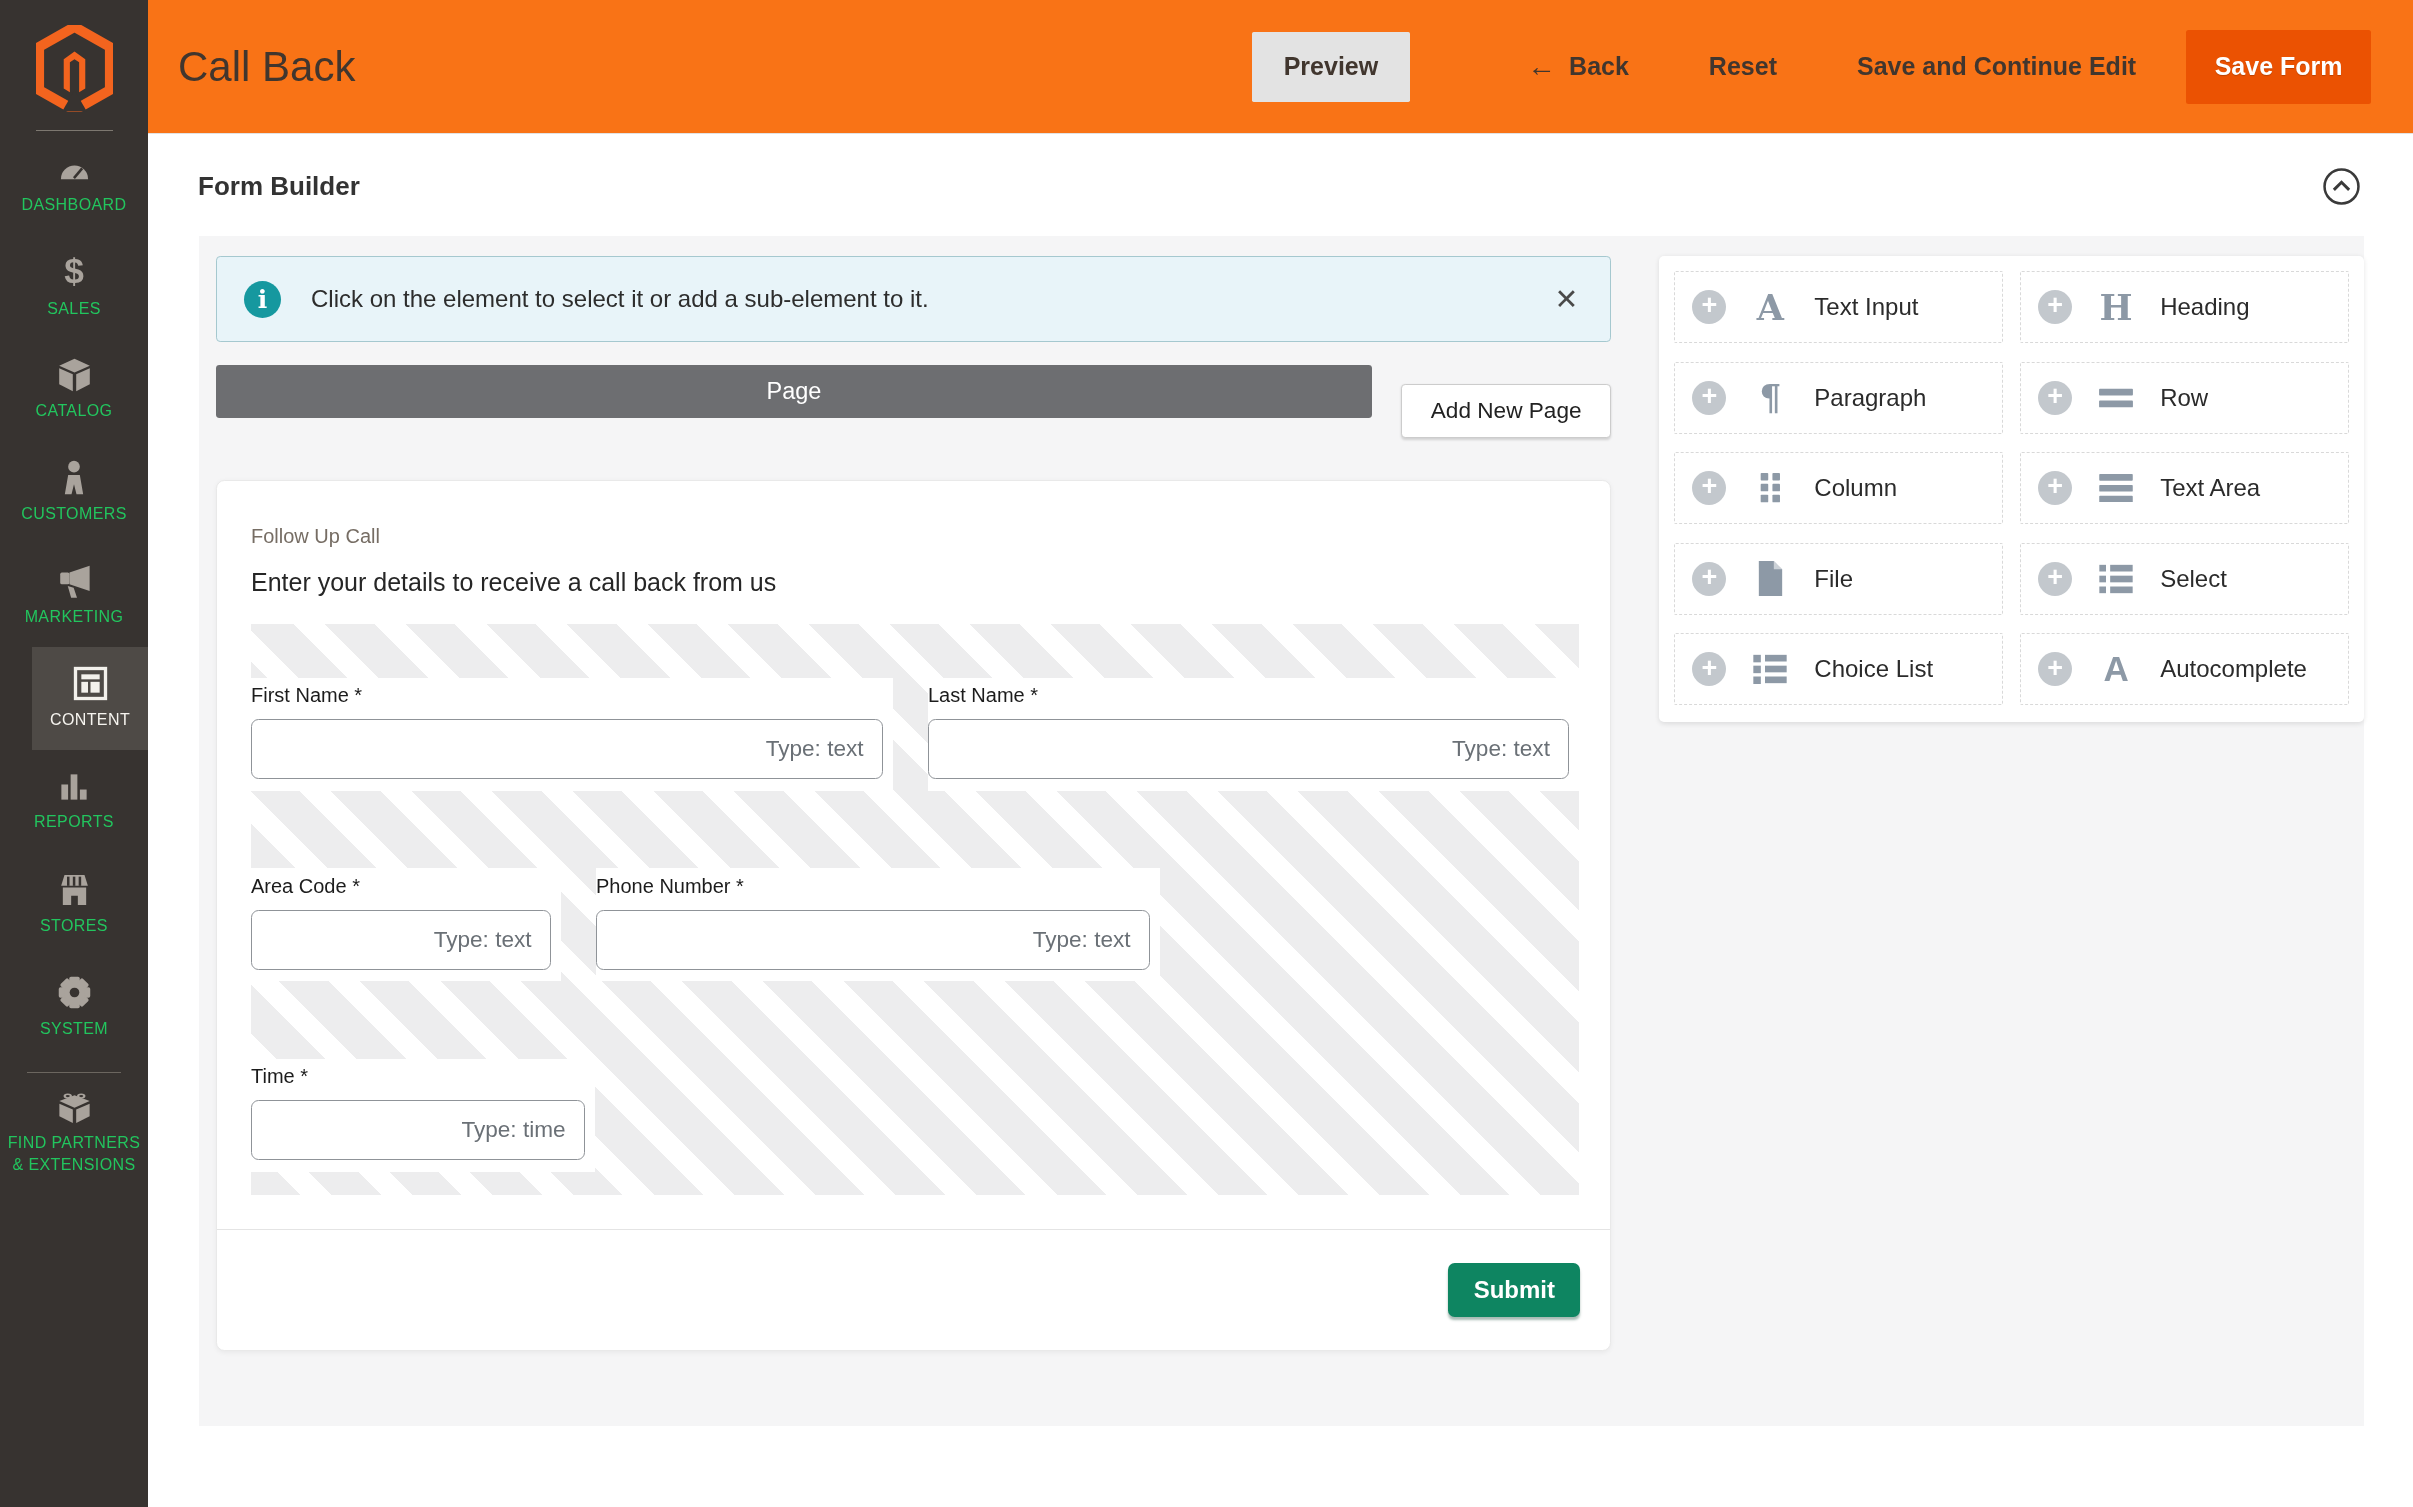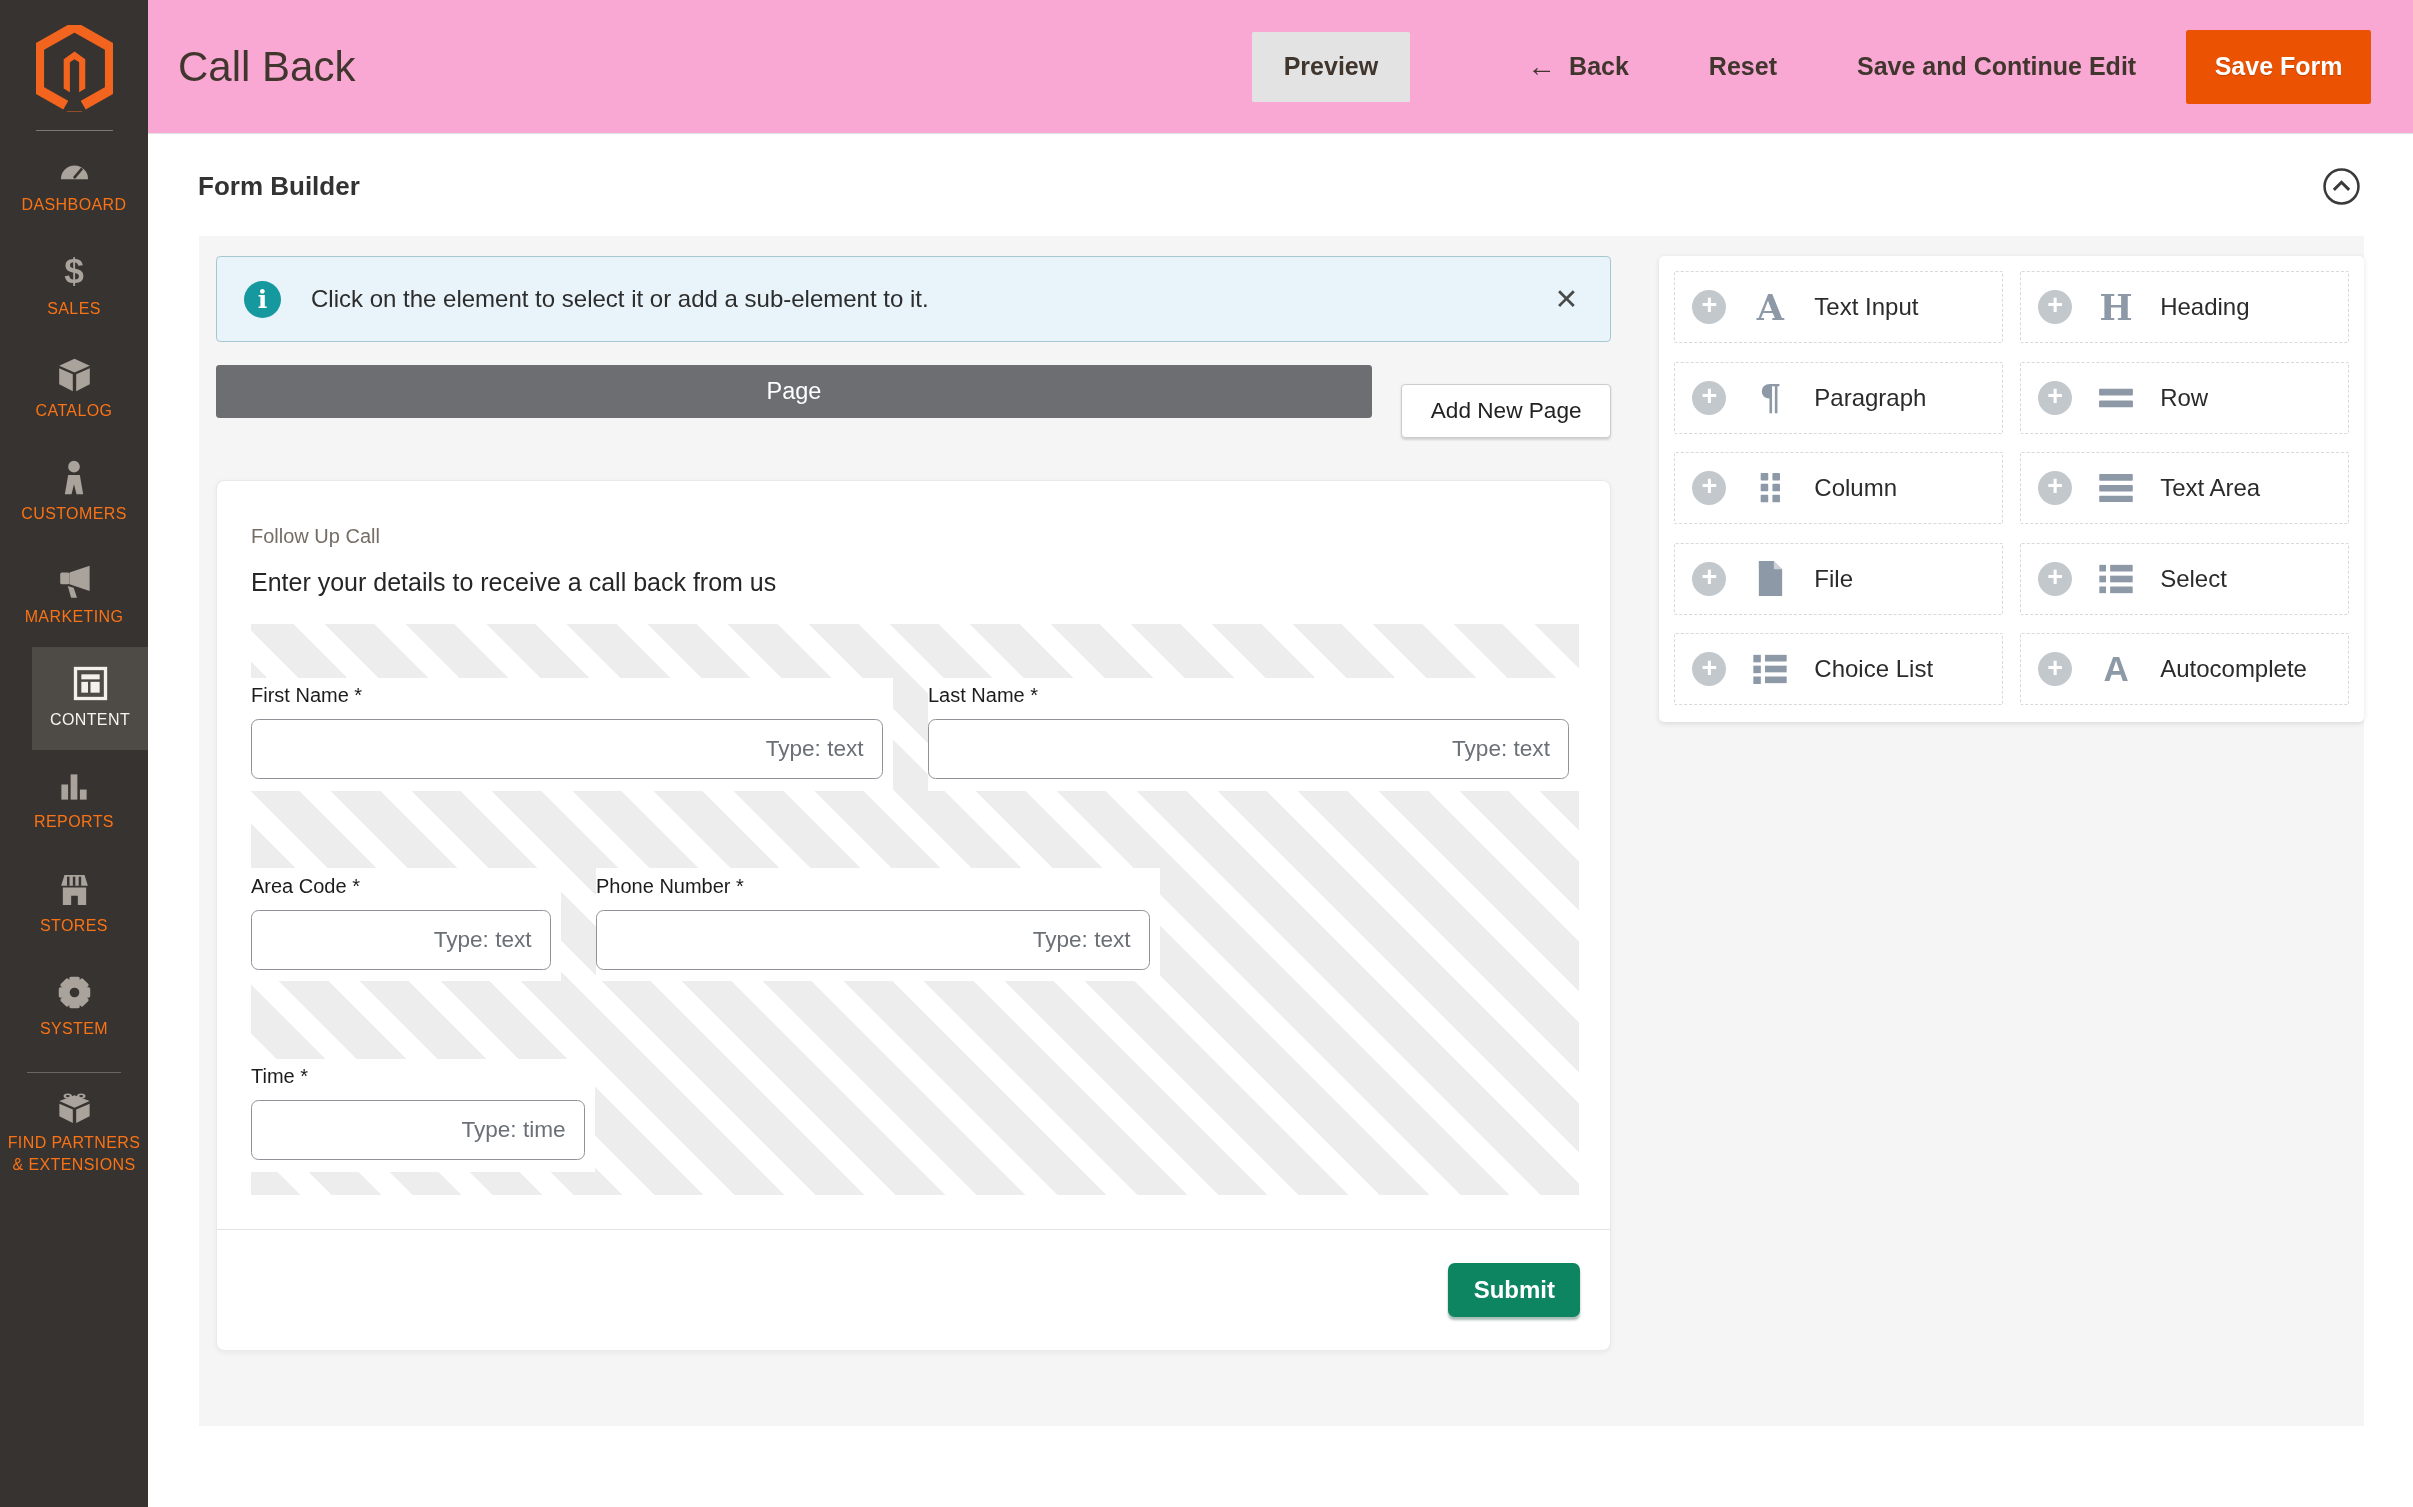--- a/index.html
+++ b/index.html
@@ -16,35 +16,35 @@
     background:#373330; z-index:10;
   }
   .logo-wrap { height:132px; display:flex; flex-direction:column; align-items:center; justify-content:flex-start; padding-top:25px; }
   .logo-divider { width:77px; border-top:1.7px solid #7d7870; margin-top:18.4px; }
   .side-nav { display:flex; flex-direction:column; }
   .side-item {
     display:flex; flex-direction:column; align-items:center; justify-content:center;
     height:103px; cursor:pointer; gap:8.4px;
   }
   .side-item .label {
-    font-size:16px; letter-spacing:0.4px; color:#f97316; text-align:center; line-height:1.35;
+    font-size:16px; letter-spacing:0.4px; color:#22c55e; text-align:center; line-height:1.35;
   }
   .side-item svg .fillpart { fill:#a9a39c; }
   .side-item svg .hole { fill:#373330; }
   .side-item.active { background:#4e4a46;margin-left:32px; }
   .side-item.active .label { color:#f6f4ef; }
   .side-item.active svg .fillpart { fill:#f3f1ec; }
   .side-sep { width:94px; border-top:0.8px solid #6b665f; margin:13.4px auto; }
   .side-item.partners { height:126px; }
   .side-item.partners .label { width:136px; }
 
   
   .topbar {
     position:absolute; left:148px; top:0; right:0; height:134px;
-    background:#f9a8d4; border-bottom:0.8px solid #e2e2e2;
+    background:#f97316; border-bottom:0.8px solid #e2e2e2;
     display:flex; align-items:center; padding:0 42px 0 30px;
   }
   .page-title { font-size:42px; color:#41362e; font-weight:400; }
   .topbar .spacer { flex:1; }
   .btn-preview {
     background:#e3e3e3; color:#41362e; font-size:25px; font-weight:600;
     padding:0 32px; height:70px; display:flex; align-items:center; cursor:pointer;
     border-radius:1.7px;
   }
   .top-link {

